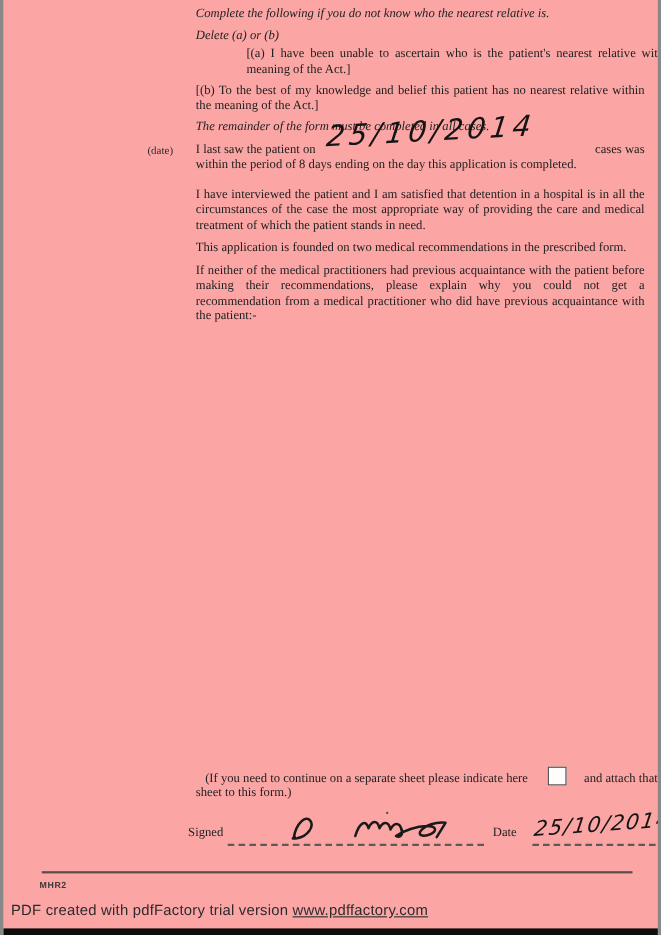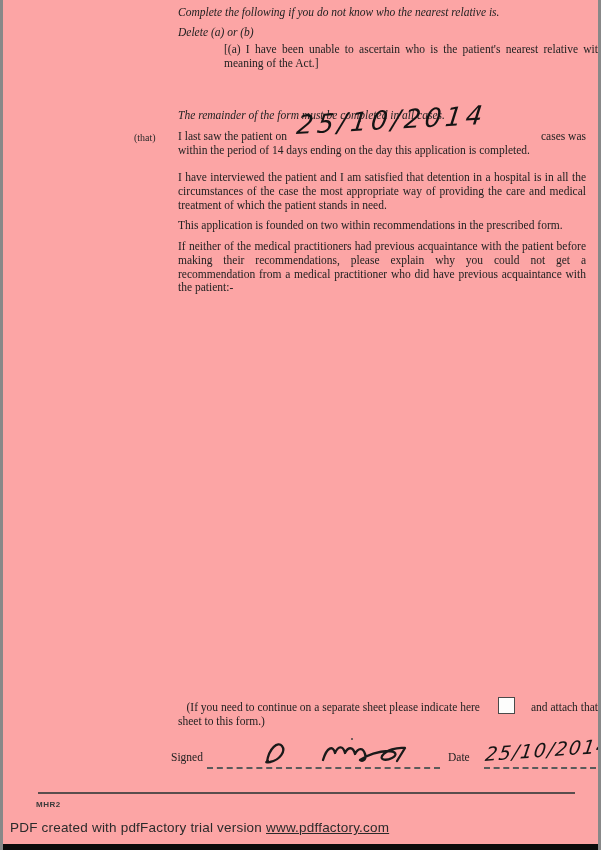--- a/index.html
+++ b/index.html
@@ -46,34 +46,35 @@
 </style>
 </head>
 <body>
 
 <div class="page">
 
   <div class="abs body-text italic" style="left:175px;top:6px;">Complete the following if you do not know who the nearest relative is.</div>
   <div class="abs body-text italic" style="left:175px;top:26px;">Delete (a) or (b)</div>
 
   <div class="abs body-text col" style="top:43px;margin-left:46px;">[(a) I have been unable to ascertain who is the patient's nearest relative within the meaning of the Act.]</div>
+  <div class="abs body-text col" style="top:76px;">[(b) To the best of my knowledge and belief this patient has no nearest relative within the meaning of the Act.]</div>
 
   <div class="abs body-text italic" style="left:175px;top:109px;">The remainder of the form must be completed in all cases.</div>
 
-  <div class="abs margin-note" style="left:131px;top:132px;">(that)</div>
+  <div class="abs margin-note" style="left:131px;top:132px;">(date)</div>
 
   <div class="abs body-text saw-row" style="left:175px;top:130px;width:408px;">
     <span>I last saw the patient on</span>
     <span>cases was</span>
   </div>
   <div class="abs handwriting hw-big" style="left:292px;top:110px;">25/10/2014</div>
-  <div class="abs body-text" style="left:175px;top:144px;width:408px;">within the period of 14 days ending on the day this application is completed.</div>
+  <div class="abs body-text" style="left:175px;top:144px;width:408px;">within the period of 8 days ending on the day this application is completed.</div>
 
   <div class="abs body-text col" style="top:171px;">I have interviewed the patient and I am satisfied that detention in a hospital is in all the circumstances of the case the most appropriate way of providing the care and medical treatment of which the patient stands in need.</div>
-  <div class="abs body-text col" style="top:219px;">This application is founded on two within recommendations in the prescribed form.</div>
+  <div class="abs body-text col" style="top:219px;">This application is founded on two medical recommendations in the prescribed form.</div>
   <div class="abs body-text col" style="top:240px;">If neither of the medical practitioners had previous acquaintance with the patient before making their recommendations, please explain why you could not get a recommendation from a medical practitioner who did have previous acquaintance with the patient:-</div>
 
   <div class="abs body-text" style="left:175px;top:697px;width:420px;text-align:right;">
     <span>(If you need to continue on a separate sheet please indicate here</span><span class="checkbox"></span><span>and attach that</span>
   </div>
   <div class="abs body-text" style="left:175px;top:715px;">sheet to this form.)</div>
 
   <div class="abs body-text" style="left:168px;top:751px;">Signed</div>
   <div class="abs dash-line" style="left:204px;top:767px;width:233px;"></div>
   <svg class="abs" style="left:228px;top:735px;" width="190" height="34" viewBox="0 0 190 34" aria-label="A May">

